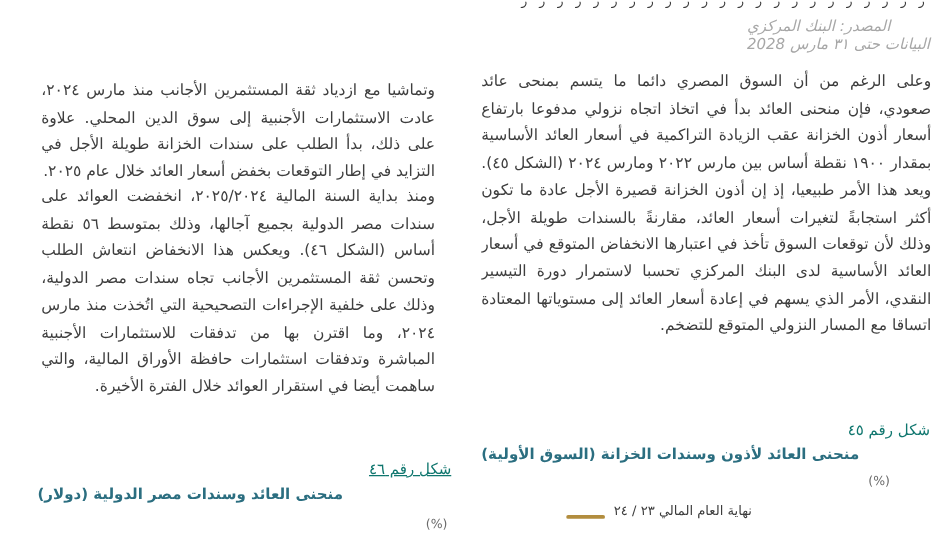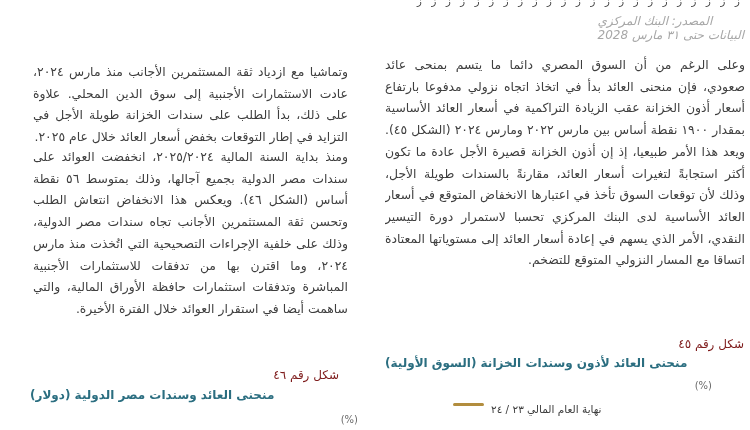--- a/index.html
+++ b/index.html
@@ -39,44 +39,44 @@
     color:#3e3e3e;
     overflow:hidden;
   }
   .para-right{right:5px;left:385px;top:54px;height:268px;}
   .para-left-1{left:33px;width:315px;top:21px;height:115px;margin-top:40px;}
   .para-left-2{left:33px;width:315px;top:146px;height:200px;}
   
   .fig-label{
     position:absolute;margin:0;
     font-size:12px;line-height:15px;
-    color:#7f1d1d;font-weight:400;
+    color:#0f766e;font-weight:400;
     text-align:right;
   }
   .fig-title{
     position:absolute;margin:0;
     font-size:12px;line-height:17px;
     color:#2b6e80;font-weight:700;
     text-align:left;
   }
   .fig-unit{
     position:absolute;margin:0;
     font-size:10px;color:#6a6a6a;
     text-align:right;
   }
   .f45-label{right:6px;left:385px;top:337px;}
   .f45-title{right:6px;left:385px;top:355px;}
   .f45-unit{right:38px;top:380px;}
-  .f46-label{left:14px;width:325px;top:368px;}
+  .f46-label{left:36px;width:325px;top:368px;text-decoration:underline;}
   .f46-title{left:30px;width:325px;top:387px;}
   .f46-unit{left:33px;width:325px;top:414px;}
   
   .legend{
     position:absolute;left:453px;top:403px;
-    display:flex;align-items:flex-start;gap:7px;
+    display:flex;align-items:flex-end;gap:7px;
     direction:rtl;
     font-size:10.5px;color:#3c3c3c;white-space:nowrap;
   }
   .legend-line{
     width:31px;height:3px;border-radius:2px;
     background:#b28d3e;
     flex:0 0 auto;
   }
 </style>
 </head>

